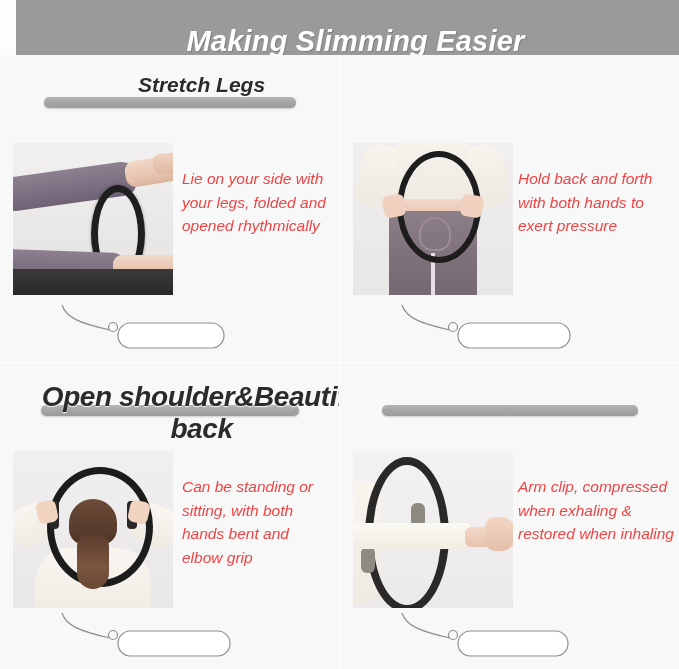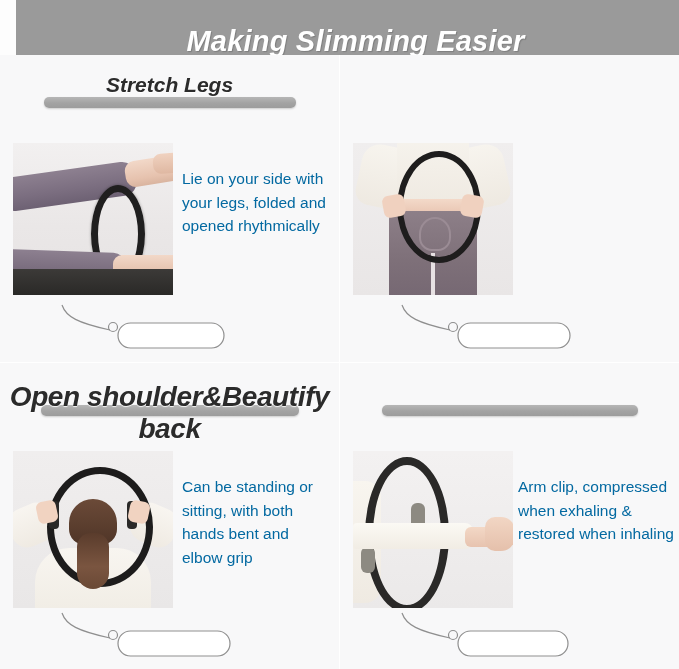--- a/index.html
+++ b/index.html
@@ -50,34 +50,35 @@
   .title-bar.w1{width:252px;}
   .title-bar.w2{width:254px;}
   .title-bar.w3{width:258px;}
   .title-bar.w4{width:256px;}
   .title-text{
     position:absolute;left:0;top:0;width:100%;
     text-align:center;
     font-size:21px;font-weight:bold;font-style:italic;
     color:#2b2b2b;
     text-shadow:0 1px 1px rgba(255,255,255,.9);
+    padding-left:32px;
   }
   .title-text.wide{font-size:28px;letter-spacing:-.4px;}
 
   
   .photo{
     position:absolute;left:13px;top:88px;width:160px;height:152px;
     background:#eceaea;overflow:hidden;
   }
   .photo.tall{height:157px;}
 
   
   .body-text{
     position:absolute;left:182px;top:112px;width:150px;
-    font-size:15.5px;color:#0369a1;
+    font-size:15.5px;font-style:italic;color:#ef4444;
     line-height:1.52;
   }
   .body-text.r{left:178px;width:156px;}
 
   
   .callout{position:absolute;left:0;top:248px;width:100%;height:50px;}
   .callout svg{position:absolute;left:0;top:0;}
 
   
   .ph{position:absolute;left:0;top:0;width:100%;height:100%;}
@@ -293,20 +294,21 @@
           <div class="p2-skin"></div>
           <div class="p2-pants"></div>
           <div class="p2-gap"></div>
           <div class="p2-tie"></div>
           <div class="p2-ring"></div>
           <div class="p2-handL"></div>
           <div class="p2-handR"></div>
         </div>
       </div>
 
+      <div class="body-text r">Hold back and forth with both hands to exert pressure</div>
 
       <div class="callout">
         <svg width="339" height="50" viewBox="0 0 339 50">
           <path d="M62 2 C 66 14, 78 20, 110 27" fill="none" stroke="#8f8f8f" stroke-width="1.2"></path>
           <circle cx="113" cy="24" r="4.5" fill="none" stroke="#8f8f8f" stroke-width="1.2"></circle>
           <rect x="118" y="20" width="112" height="25" rx="12.5" ry="12.5" fill="#ffffff" stroke="#8f8f8f" stroke-width="1.2"></rect>
         </svg>
 
       </div>
     </div>

